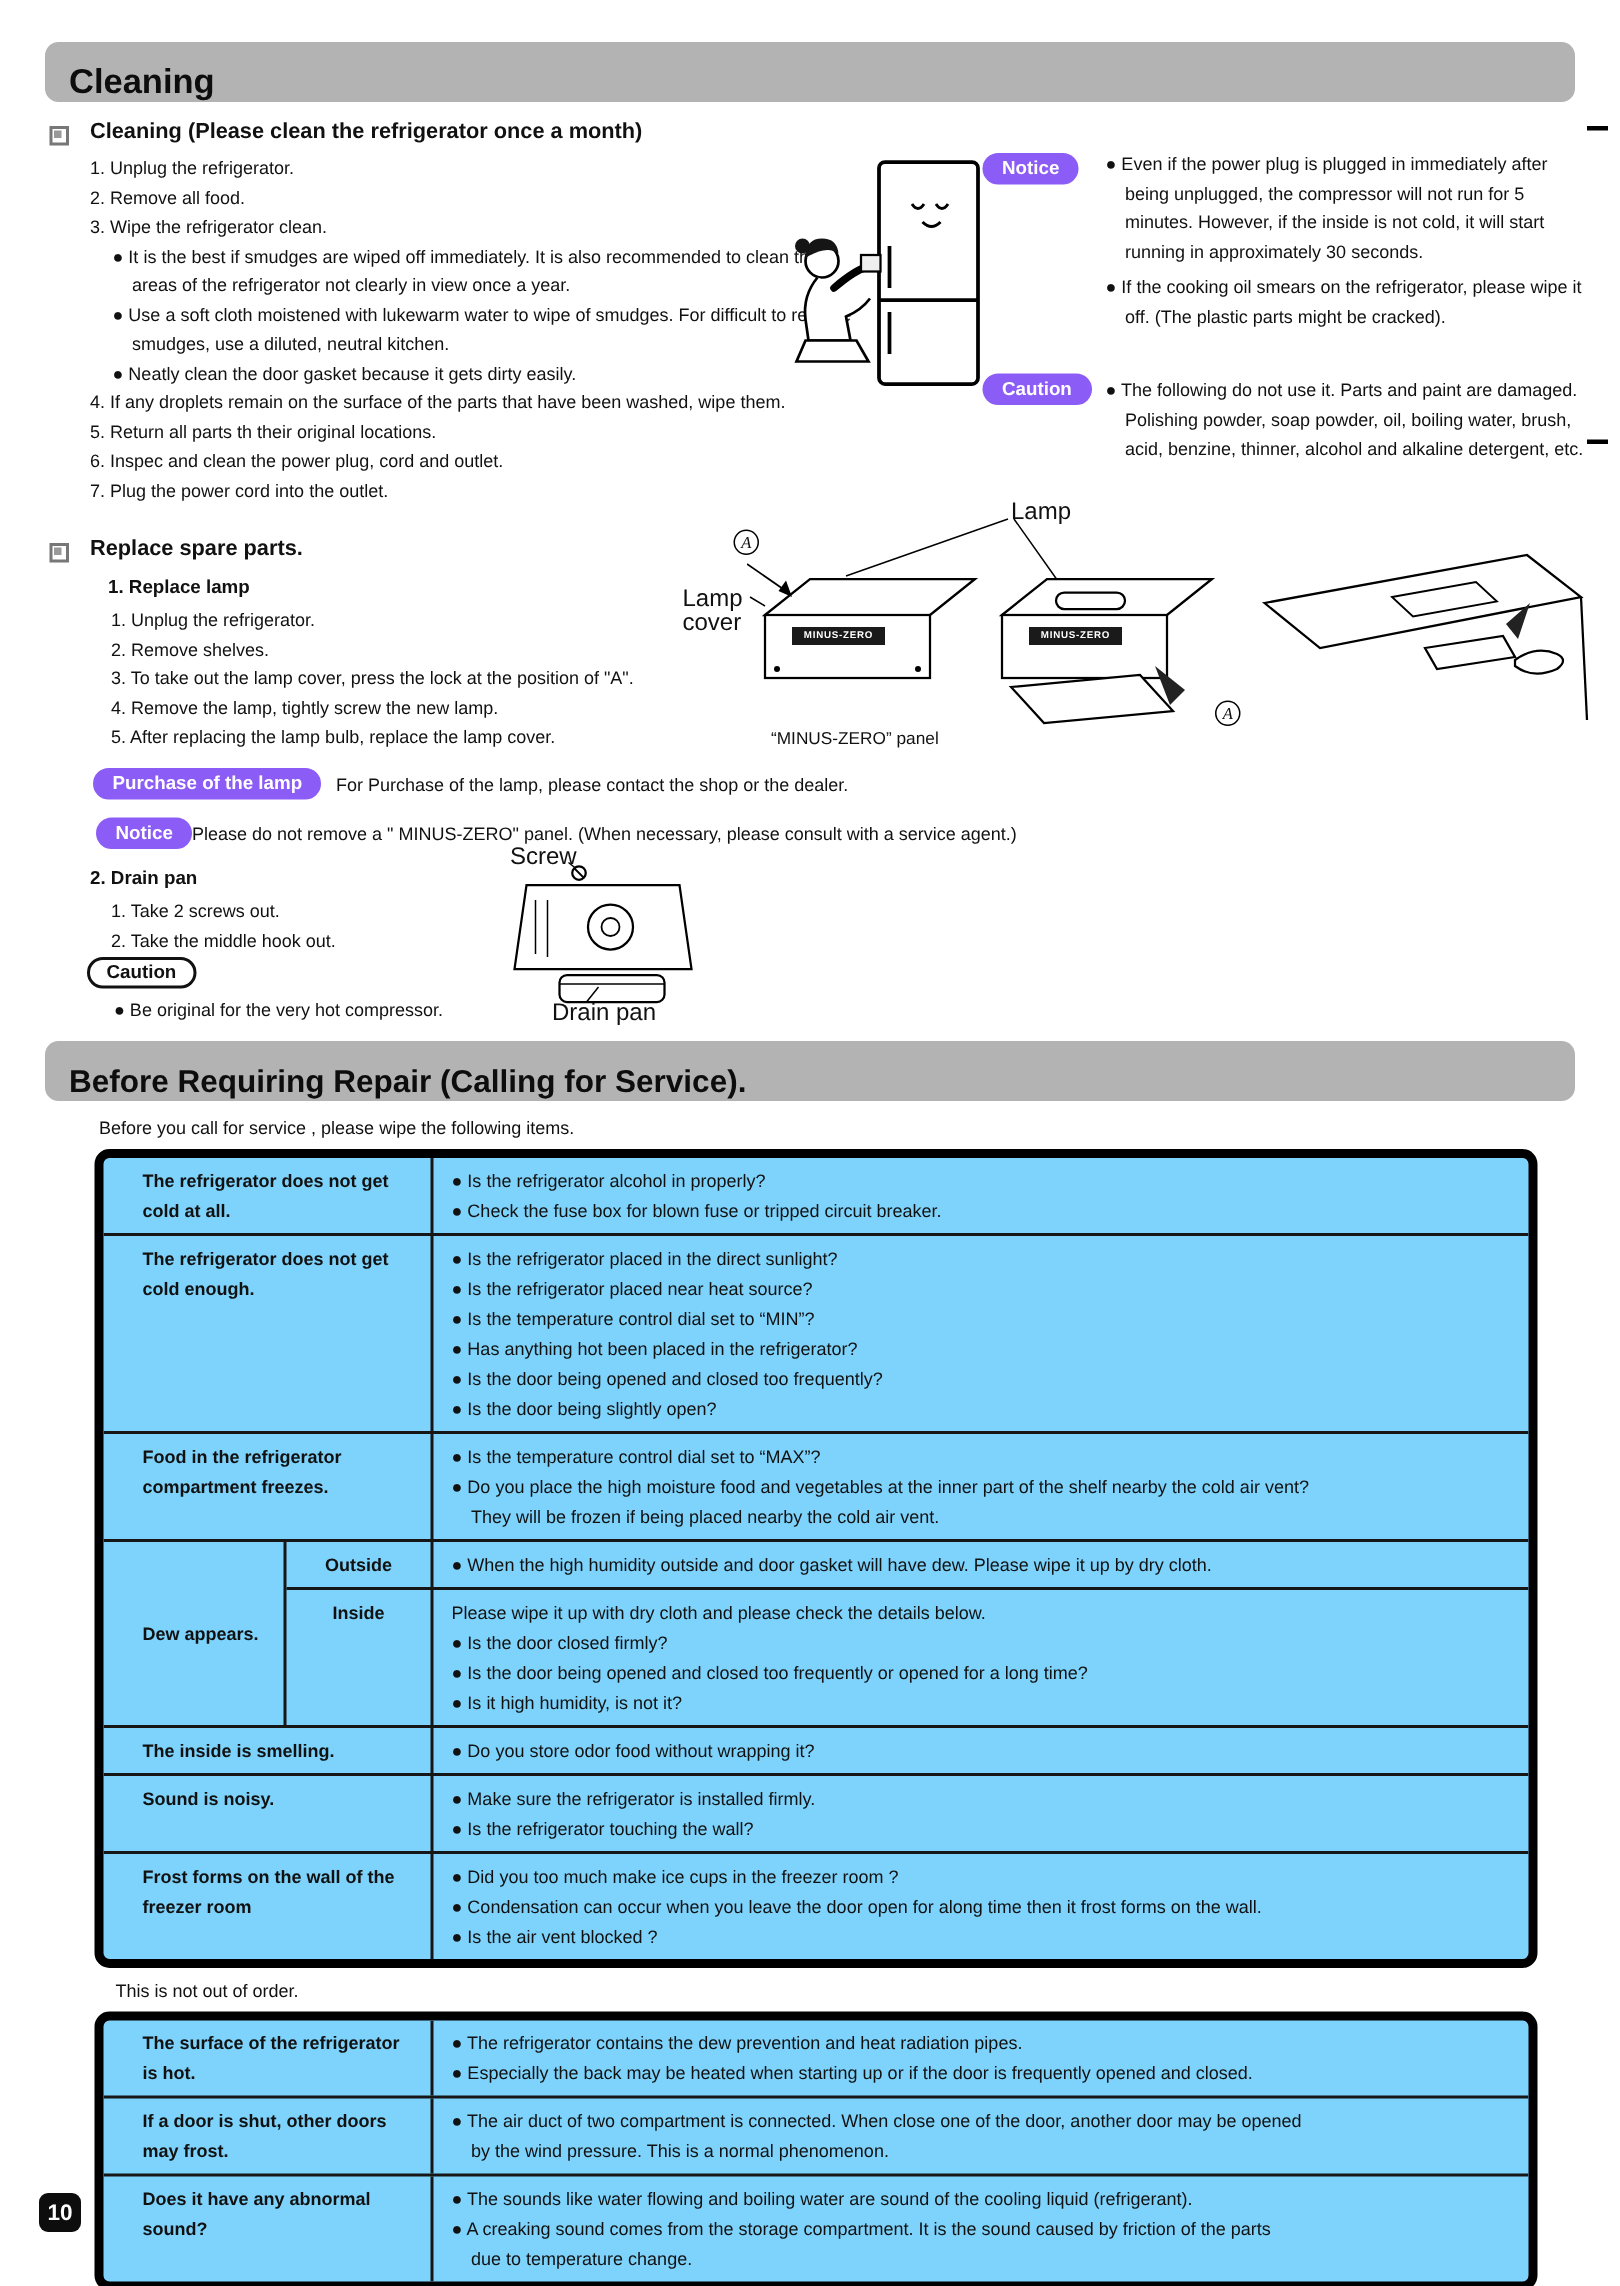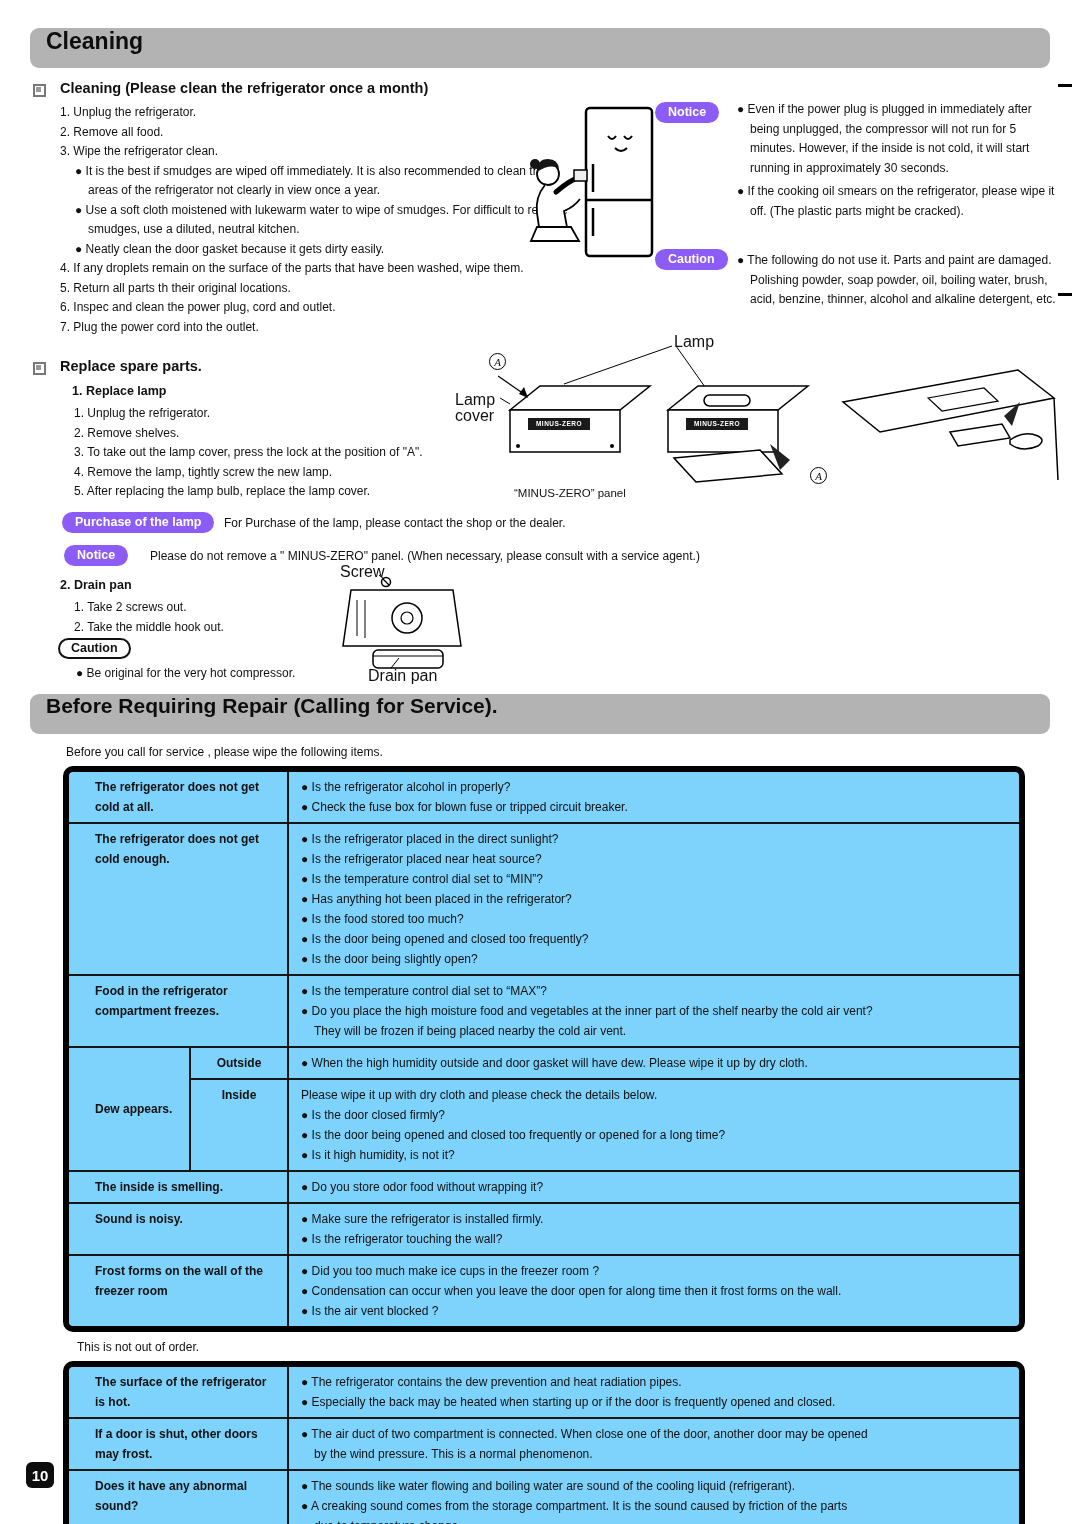--- a/index.html
+++ b/index.html
@@ -1,20 +1,20 @@
 <!DOCTYPE html>
 <html><head>
 <meta charset="utf-8">
 <style>
 *{box-sizing:border-box}
 html,body{margin:0;padding:0;background:#fff}
 body{font-family:"Liberation Sans",sans-serif;color:#111}
 .page{position:relative;width:1080px;height:1524px;background:#fff;overflow:hidden}
 .abs{position:absolute}
-.hbar{position:absolute;left:30px;width:1020px;height:40px;background:#b3b3b3;border-radius:9px;display:flex;align-items:flex-start;padding-left:16px;font-weight:bold;color:#0d0d0d}
+.hbar{position:absolute;left:30px;width:1020px;height:40px;background:#b3b3b3;border-radius:9px;display:flex;align-items:flex-end;padding-left:16px;font-weight:bold;color:#0d0d0d}
 .hbar.h1{top:28px;font-size:23px}
 .hbar.h2{top:694px;font-size:21px}
 .marker{width:13px;height:13px;border:2px solid #777;background:#fff;position:absolute}
 .marker::after{content:"";position:absolute;left:1px;top:1px;width:5px;height:5px;background:#999}
 .sec-ttl{font-weight:bold;font-size:14.5px}
 .subhead{font-weight:bold;font-size:12.5px}
 .txt{font-size:12px;line-height:19.5px}
 .ln.step{}
 .ln.bullet{margin-left:15px;padding-left:13px;text-indent:-13px}
 .ln.line{padding-left:13px;text-indent:-13px}
@@ -143,21 +143,21 @@
   <div class="lbl" style="left:514px;top:485px;font-size:11.5px">“MINUS-ZERO” panel</div>
   <div class="circleA" style="left:489px;top:353px">A</div>
   <div class="circleA" style="left:810px;top:467px">A</div>
   <div class="logo-overlay" style="left:528px;top:418px">MINUS-ZERO</div>
   <div class="logo-overlay" style="left:686px;top:418px">MINUS-ZERO</div>
 
   <div class="badge" style="left:62px;top:512px">Purchase of the lamp</div>
   <div class="abs txt" style="left:224px;top:514px;width:700px">For Purchase of the lamp, please contact the shop or the dealer.</div>
 
   <div class="badge" style="left:64px;top:545px">Notice</div>
-  <div class="abs txt" style="left:150px;top:547px;width:880px">Please do not remove a " MINUS-ZERO" panel. (When necessary, please consult with a service agent.)</div>
+  <div class="abs txt" style="left:128px;top:547px;width:880px">Please do not remove a " MINUS-ZERO" panel. (When necessary, please consult with a service agent.)</div>
 
   <div class="abs subhead" style="left:60px;top:578px">2. Drain pan</div>
   <div class="abs txt" style="left:74px;top:598px;width:260px">
       <div class="ln line">1. Take 2 screws out.</div>
       <div class="ln line">2. Take the middle hook out.</div>
     </div>
   <div class="badge outline" style="left:58px;top:638px">Caution</div>
   <div class="abs txt" style="left:76px;top:664px;width:280px">● Be original for the very hot compressor.</div>
 
   <div class="abs" style="left:333px;top:566px">
@@ -193,21 +193,20 @@
             <div class="ln line">● Check the fuse box for blown fuse or tripped circuit breaker.</div>
           </div>
       </div>
       <div class="trow">
         <div class="tcond">The refrigerator does not get cold enough.</div>
         <div class="tchecks">
             <div class="ln line">● Is the refrigerator placed in the direct sunlight?</div>
             <div class="ln line">● Is the refrigerator placed near heat source?</div>
             <div class="ln line">● Is the temperature control dial set to “MIN”?</div>
             <div class="ln line">● Has anything hot been placed in the refrigerator?</div>
-            <div class="ln line">● Is the food stored too much?</div>
             <div class="ln line">● Is the door being opened and closed too frequently?</div>
             <div class="ln line">● Is the door being slightly open?</div>
           </div>
       </div>
       <div class="trow">
         <div class="tcond">Food in the refrigerator compartment freezes.</div>
         <div class="tchecks">
             <div class="ln line">● Is the temperature control dial set to “MAX”?</div>
             <div class="ln line">● Do you place the high moisture food and vegetables at the inner part of the shelf nearby the cold air vent?</div>
             <div class="ln cont">They will be frozen if being placed nearby the cold air vent.</div>

